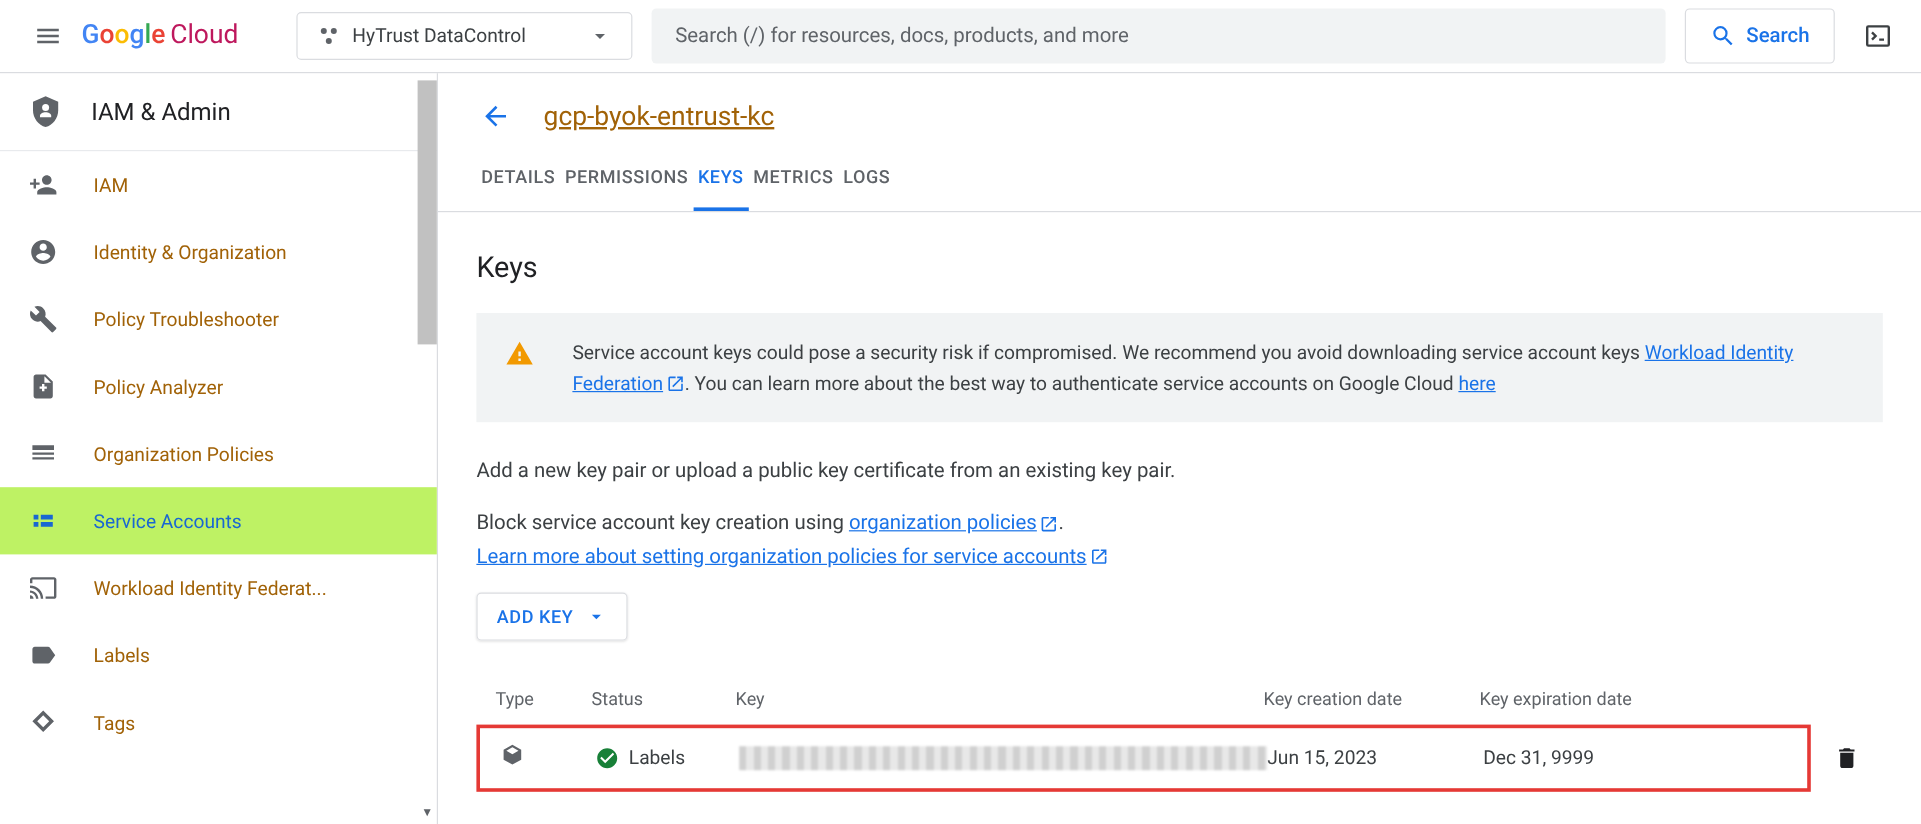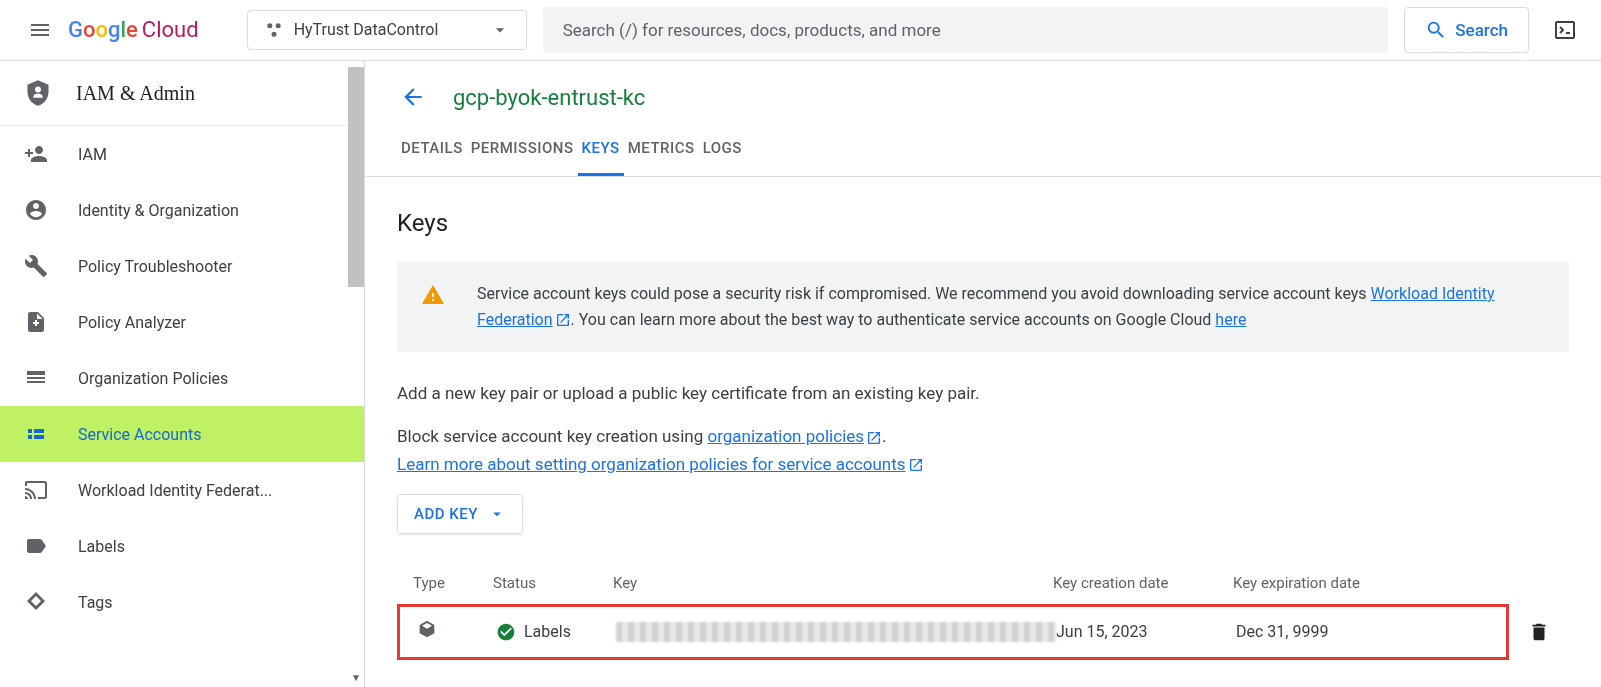--- a/index.html
+++ b/index.html
@@ -15,35 +15,35 @@
 .search-box { margin-left:16px; flex:1; height:46px; background:#f1f3f4; border-radius:4px; display:flex; align-items:center; padding:0 20px; color:#5f6368; font-size:17px; }
 .search-btn { margin-left:16px; height:46px; border:1px solid #dadce0; border-radius:4px; display:flex; align-items:center; padding:0 20px; color:#1a73e8; font-size:17px; font-weight:500; cursor:pointer; gap:8px; }
 .shell-btn { margin-left:16px; width:40px; height:40px; display:flex; align-items:center; justify-content:center; cursor:pointer; }
 
 
 .body { display:flex; height:calc(100vh - 60px); border-top:1px solid #dadce0; }
 .sidebar { width:365px; border-right:1px solid #dadce0; position:relative; }
 .scroll-track { position:absolute; right:0; top:6px; width:16px; height:220px; background:#c1c1c1; }
 
 .section-head { display:flex; align-items:center; padding:18px 24px; gap:24px; border-bottom:1px solid #e8eaed; }
-.section-head .title { font-size:20px; font-weight:400; color:#202124;font-family:Liberation Serif, serif; }
-
-.nav-item { display:flex; align-items:center; height:56px; padding:0 24px; gap:30px; color:#404040; font-size:16px; cursor:pointer; white-space:nowrap; overflow:hidden; text-overflow:ellipsis; }
+.section-head .title { font-size:20px; font-weight:400; color:#202124; }
+
+.nav-item { display:flex; align-items:center; height:56px; padding:0 24px; gap:30px; color:#a16207; font-size:16px; cursor:pointer; white-space:nowrap; overflow:hidden; text-overflow:ellipsis; }
 .nav-item.active { background:#bef264; color:#1967d2; }
 .nav-item.active .nav-icon svg { fill:#1967d2; }
 .nav-icon { width:24px; height:24px; display:flex; align-items:center; justify-content:center; }
 .nav-icon svg { fill:#5f6368; }
 .nav-label { overflow:hidden; text-overflow:ellipsis; }
 .scroll-arrows { position:absolute; right:0; width:16px; height:16px; display:flex; align-items:center; justify-content:center; color:#5f6368; font-size:10px; }
 
 
 .main { flex:1; overflow:auto; padding-bottom:40px; }
 .page-head { display:flex; align-items:center; padding:20px 32px 10px; gap:24px; }
 .back-btn { width:32px; height:32px; display:flex; align-items:center; justify-content:center; cursor:pointer; }
-.page-title { font-size:22px; color:#15803d; }
+.page-title { font-size:22px; color:#a16207;text-decoration:underline; }
 
 .tabs { display:flex; padding:0 32px; border-bottom:1px solid #dadce0; }
 .tab { padding:16px 4px; font-size:15px; font-weight:500; color:#5f6368; letter-spacing:.5px; cursor:pointer; border-bottom:3px solid transparent; }
 .tab.active { color:#1a73e8; border-bottom-color:#1a73e8; }
 
 .content { padding:32px; }
 .h2 { font-size:24px; font-weight:400; margin-bottom:24px; }
 .warn-box { background:#f1f3f4; display:flex; padding:20px 24px; gap:32px; margin-bottom:28px; font-size:16px; color:#3c4043; line-height:1.6; }
 .warn-icon { color:#f29900; flex-shrink:0; margin-top:2px; }
 .link { color:#1a73e8; text-decoration:underline; cursor:pointer; }

